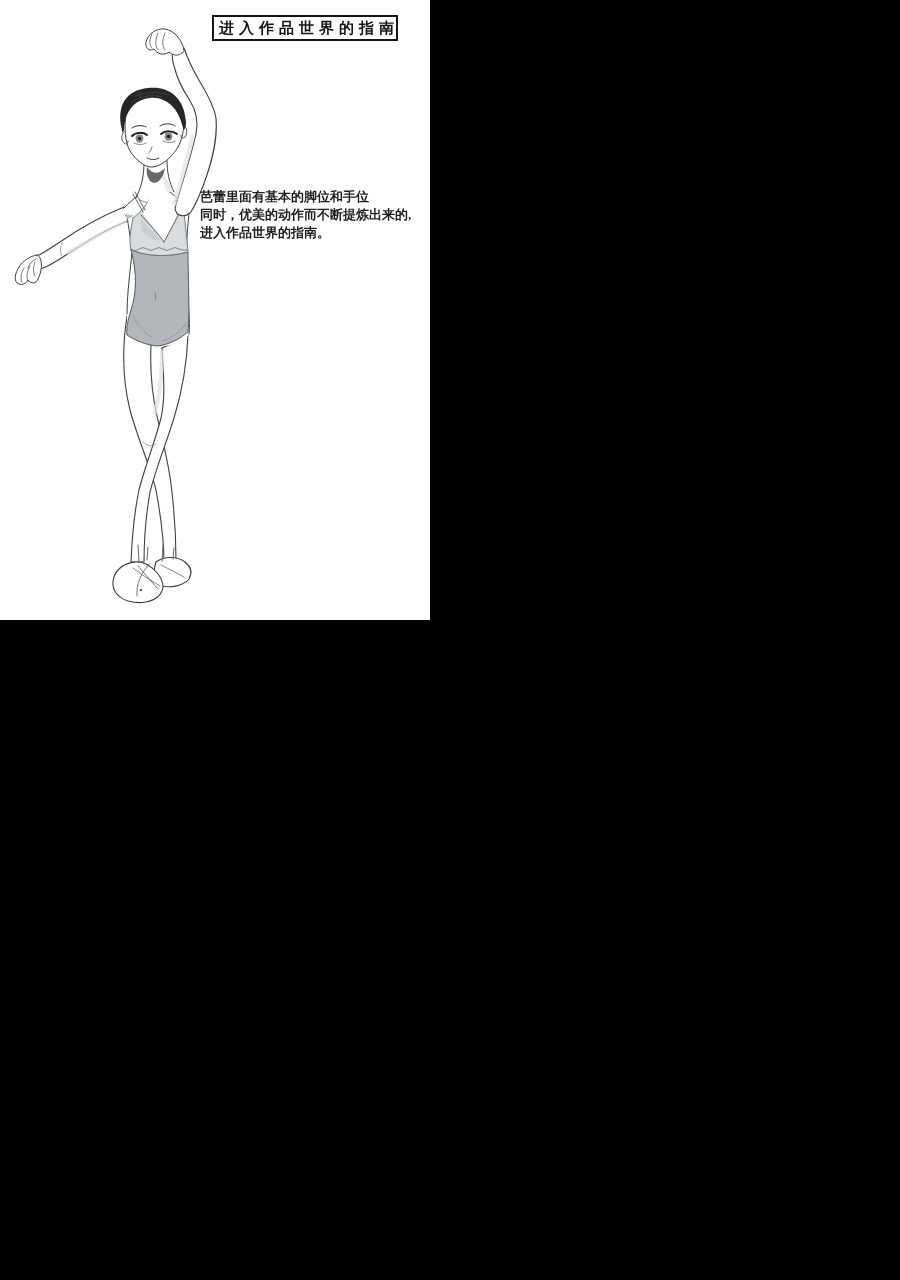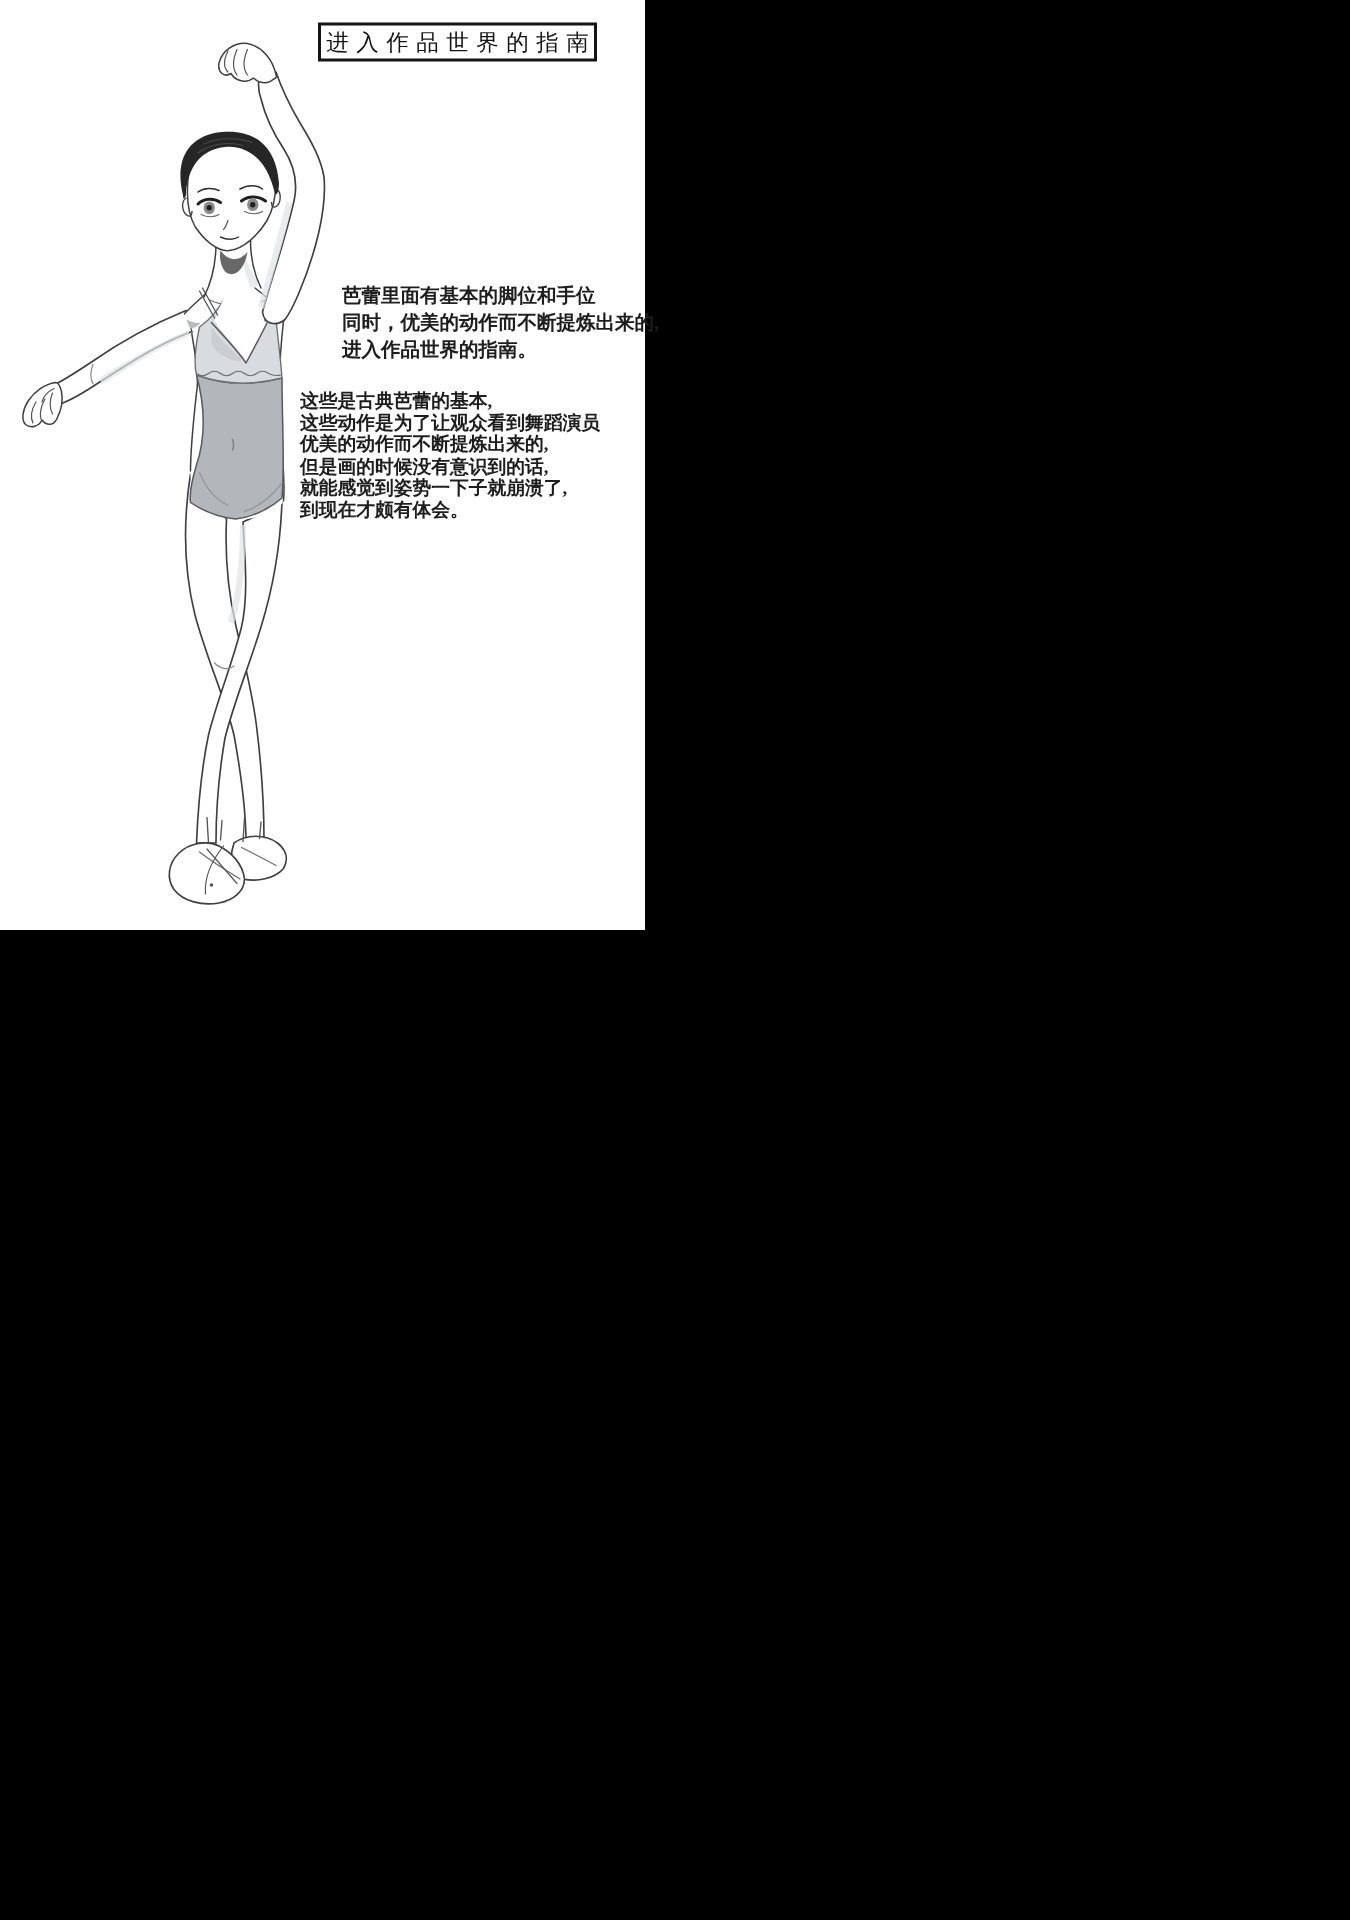--- a/index.html
+++ b/index.html
@@ -2,26 +2,26 @@
 <html><head>
 <meta charset="utf-8">
 <style>
   html,body{margin:0;padding:0;background:#000;}
   .stage{position:relative;width:900px;height:1280px;background:#000;overflow:hidden;
          font-family:"Liberation Serif","DejaVu Serif",serif;}
   .panel{position:absolute;left:0;top:0;width:430px;height:620px;background:#ffffff;}
   .dancer-svg{position:absolute;left:0;top:0;width:430px;height:620px;}
   .title-box{position:absolute;left:212px;top:15px;width:186px;height:26px;
              box-sizing:border-box;border:2px solid #141414;background:#fff;
-             display:flex;align-items:center;justify-content:center;
+             display:flex;align-items:center;
              font-family:"Liberation Sans","DejaVu Sans",sans-serif;
-             font-weight:normal;font-size:15px;letter-spacing:5px;color:#141414;
+             font-weight:bold;font-size:15px;letter-spacing:5px;color:#141414;
              white-space:nowrap;overflow:hidden;padding-left:5px;}
   .tblock{position:absolute;color:#1e1e1e;font-weight:bold;white-space:nowrap;}
-  .tb1{left:200px;top:188px;font-size:13px;line-height:18px;margin-left:28px;}
+  .tb1{left:200px;top:188px;font-size:13px;line-height:18px;}
   .tb2{left:200px;top:260px;font-size:12.5px;line-height:14.6px;}
   .tb3{left:199px;top:368px;font-size:12.5px;line-height:14.5px;}
   .footnote{margin-top:3px;}
 </style>
 </head>
 <body>
 
 <div class="stage">
   <div class="panel">
 
@@ -159,24 +159,16 @@
     <div class="title-box">
       <span>进入作品世界的指南</span>
     </div>
 
     <div class="tblock tb1">
       <div>芭蕾里面有基本的脚位和手位</div>
       <div>同时，优美的动作而不断提炼出来的,</div>
       <div>进入作品世界的指南。</div>
     </div>
 
-    <div class="tblock tb2">
-      <div>这些是古典芭蕾的基本,</div>
-      <div>这些动作是为了让观众看到舞蹈演员</div>
-      <div>优美的动作而不断提炼出来的,</div>
-      <div>但是画的时候没有意识到的话,</div>
-      <div>就能感觉到姿势一下子就崩溃了,</div>
-      <div>到现在才颇有体会。</div>
-    </div>
 
 
   </div>
 </div>
 
 </body></html>

